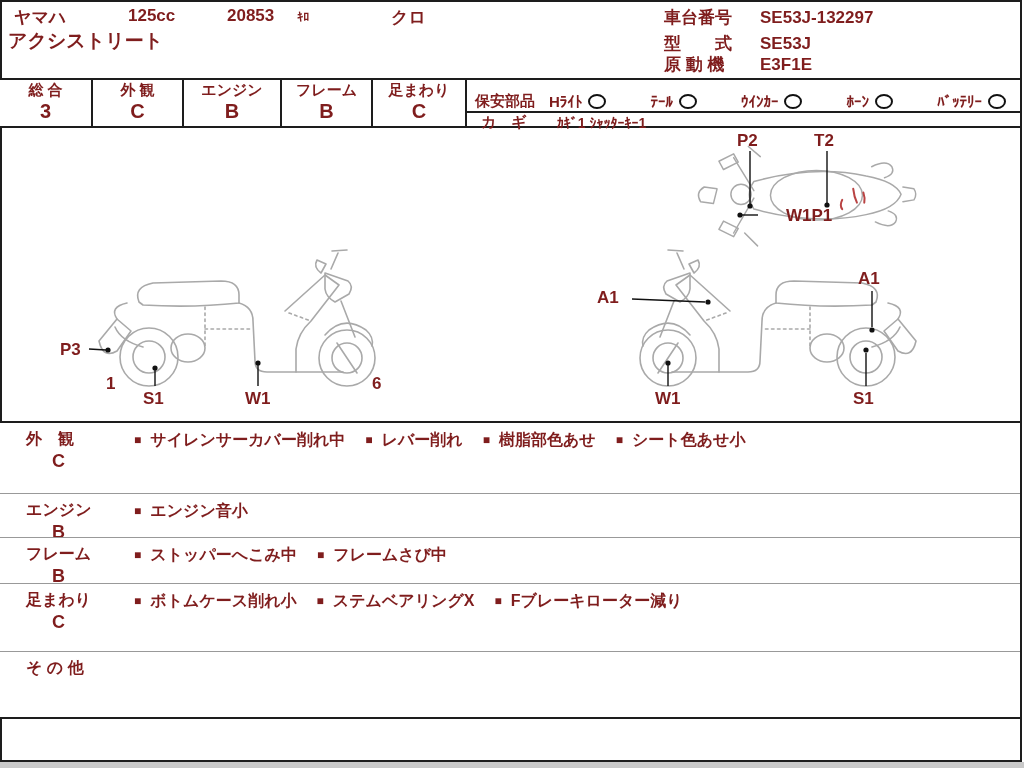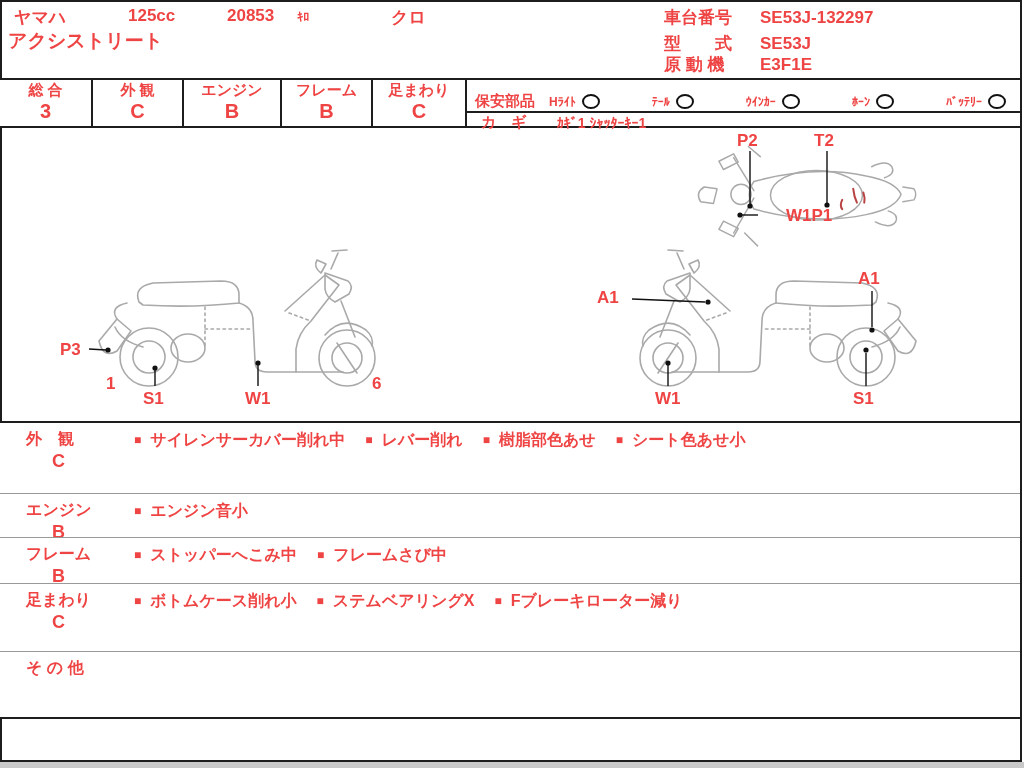--- a/index.html
+++ b/index.html
@@ -1,38 +1,38 @@
 <!DOCTYPE html>
 <html><head>
 <meta charset="utf-8">
 <style>
   html,body{margin:0;padding:0;background:#e8e8e8;}
   .sheet{position:relative;width:1024px;height:768px;background:#ffffff;overflow:hidden;
-         font-family:"Liberation Sans","DejaVu Sans",sans-serif;color:#ef4444;}
+         font-family:"Liberation Sans","DejaVu Sans",sans-serif;color:#7f1d1d;}
   .frame{position:absolute;left:0;top:0;width:1022px;height:762px;border:2px solid #1d1d1d;box-sizing:border-box;}
   .scan-strip{position:absolute;left:0;top:762px;width:1024px;height:6px;background:#c9c9c9;}
 
   
   .h{position:absolute;font-size:17px;font-weight:600;white-space:pre;}
   .h-model{font-size:19px;}
   .h-unit{font-size:12px;margin-left:23px;}
   .id-row{position:absolute;left:664px;font-size:17px;font-weight:600;white-space:pre;}
   .id-label{display:inline-block;width:96px;}
 
   
   .grade-table{position:absolute;left:0;top:78px;width:1020px;height:50px;box-sizing:border-box;
                border-top:2px solid #1d1d1d;border-bottom:2px solid #1d1d1d;display:flex;background:#fff;}
   .g-cell{box-sizing:border-box;border-right:2px solid #1d1d1d;text-align:center;}
   .g-label{font-size:15px;font-weight:600;margin-top:1px;white-space:pre;}
   .g-value{font-size:20px;font-weight:600;line-height:22px;}
   .g-right{flex:1;display:flex;flex-direction:column;box-sizing:border-box;}
   .s-row1{height:22px;border-bottom:2px solid #1d1d1d;display:flex;align-items:center;padding:12px 14px 0 8px;}
   .s-title{font-size:15px;font-weight:600;white-space:pre;}
   .s-items{flex:1;display:flex;justify-content:space-between;margin-left:14px;}
-  .s-item{display:inline-flex;align-items:center;font-size:12px;font-weight:600;white-space:pre;}
+  .s-item{display:inline-flex;align-items:center;font-size:15px;font-weight:600;white-space:pre;}
   .s-circle{display:inline-block;width:14px;height:11px;border:2px solid #111;border-radius:50%;margin-left:6px;}
   .s-row2{flex:1;display:flex;align-items:center;padding-left:14px;font-size:15px;font-weight:600;white-space:pre;}
   .s-keyval{margin-left:30px;font-size:14px;}
 
   
   .diagram-box{position:absolute;left:0;top:128px;width:1020px;height:293px;}
   .diagram-box svg{position:absolute;left:0;top:0;}
   .sk{stroke:#a9a9a9;stroke-width:1.6;fill:none;stroke-linejoin:round;stroke-linecap:round;}
   .dash{stroke-dasharray:2.5,3.5;}
   .red{stroke:#b94343;stroke-width:2.2;fill:none;stroke-linecap:round;}

